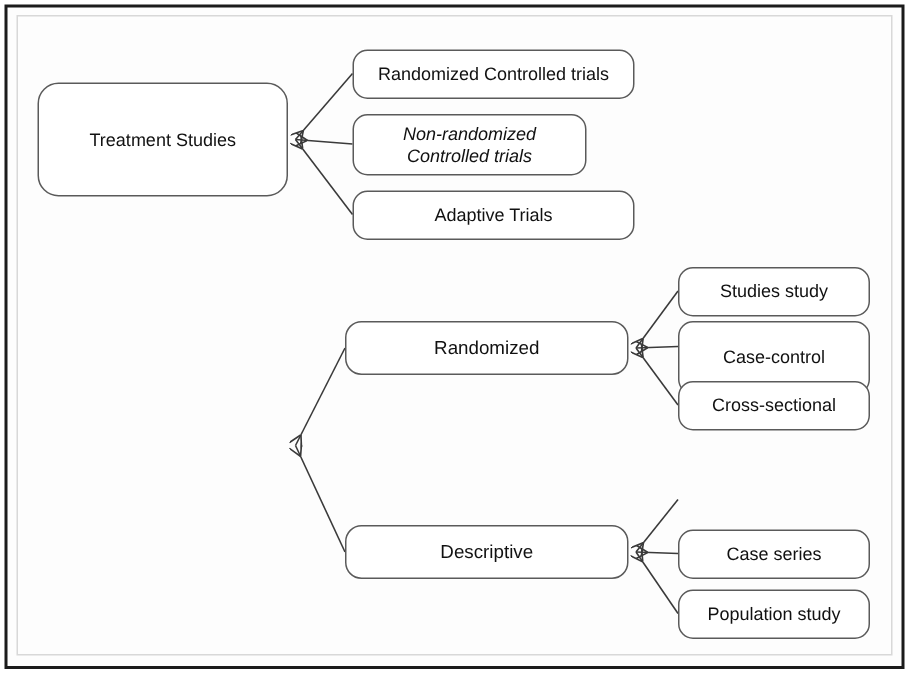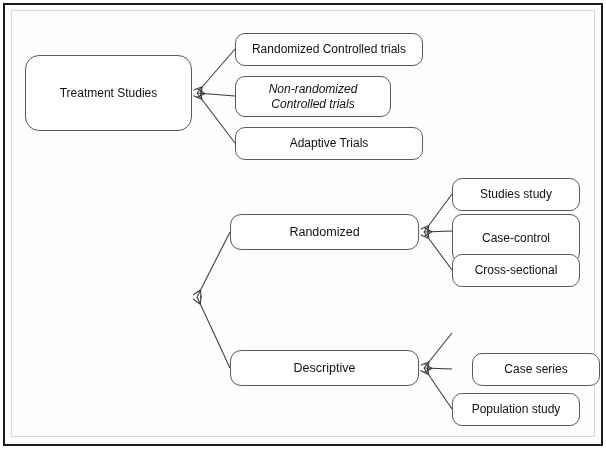--- a/index.html
+++ b/index.html
@@ -145,21 +145,21 @@
 
   <div class="node leaf" style="left:452px; top:254px; width:128px; height:33px;">
     <span class="node-label">Cross-sectional</span>
   </div>
 
   <div class="node mid" style="left:230px; top:350px; width:189px; height:36px;">
     <span class="node-label">Descriptive</span>
   </div>
 
 
-  <div class="node leaf" style="left:472px; top:353px; width:128px; height:33px;">
+  <div class="node leaf" style="left:452px; top:353px; width:128px; height:33px;">
     <span class="node-label">Case series</span>
   </div>
 
   <div class="node leaf" style="left:452px; top:393px; width:128px; height:33px;">
     <span class="node-label">Population study</span>
   </div>
 
 </div>
 
 </body></html>

